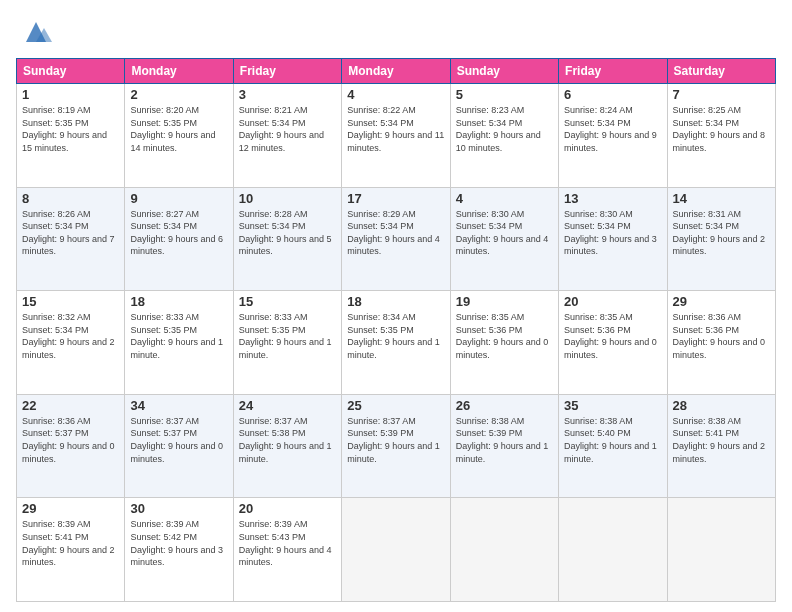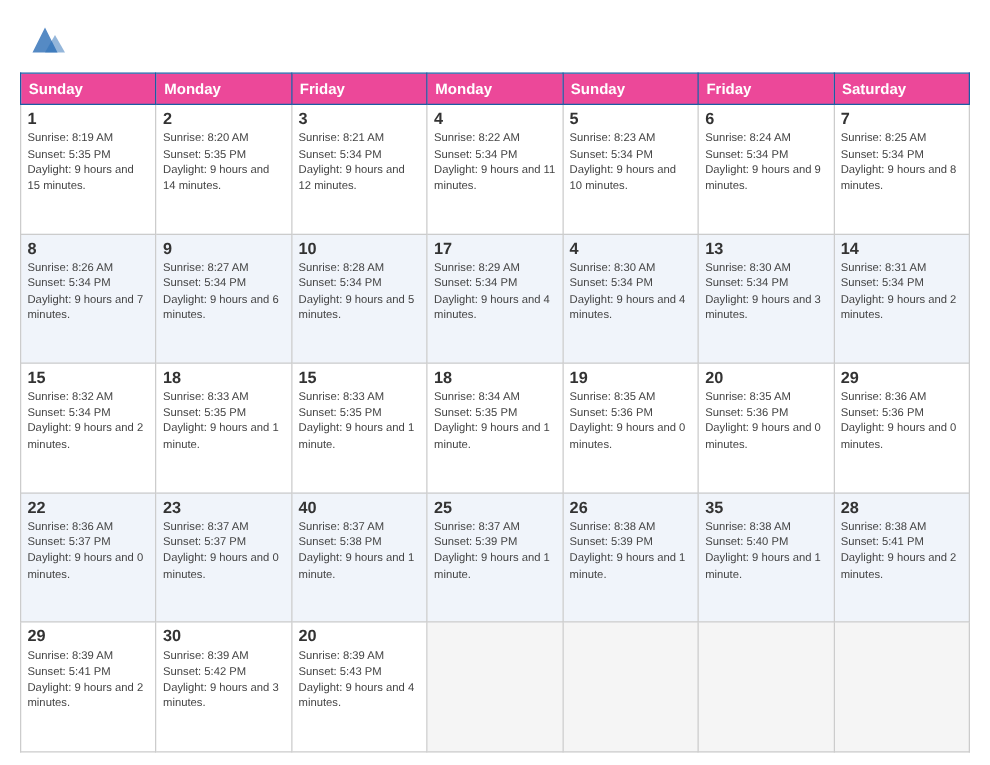--- a/index.html
+++ b/index.html
@@ -226,25 +226,25 @@
         <span class="day-number">29</span>
         <span class="day-info">Sunrise: 8:36 AM<br>Sunset: 5:36 PM<br>Daylight: 9 hours and 0 minutes.</span>
       </td>
         </tr>
         <tr class="row-shaded">
           <td>
         <span class="day-number">22</span>
         <span class="day-info">Sunrise: 8:36 AM<br>Sunset: 5:37 PM<br>Daylight: 9 hours and 0 minutes.</span>
       </td>
           <td>
-        <span class="day-number">23</span>
+        <span class="day-number">34</span>
         <span class="day-info">Sunrise: 8:37 AM<br>Sunset: 5:37 PM<br>Daylight: 9 hours and 0 minutes.</span>
       </td>
           <td>
-        <span class="day-number">40</span>
+        <span class="day-number">24</span>
         <span class="day-info">Sunrise: 8:37 AM<br>Sunset: 5:38 PM<br>Daylight: 9 hours and 1 minute.</span>
       </td>
           <td>
         <span class="day-number">25</span>
         <span class="day-info">Sunrise: 8:37 AM<br>Sunset: 5:39 PM<br>Daylight: 9 hours and 1 minute.</span>
       </td>
           <td>
         <span class="day-number">26</span>
         <span class="day-info">Sunrise: 8:38 AM<br>Sunset: 5:39 PM<br>Daylight: 9 hours and 1 minute.</span>
       </td>

